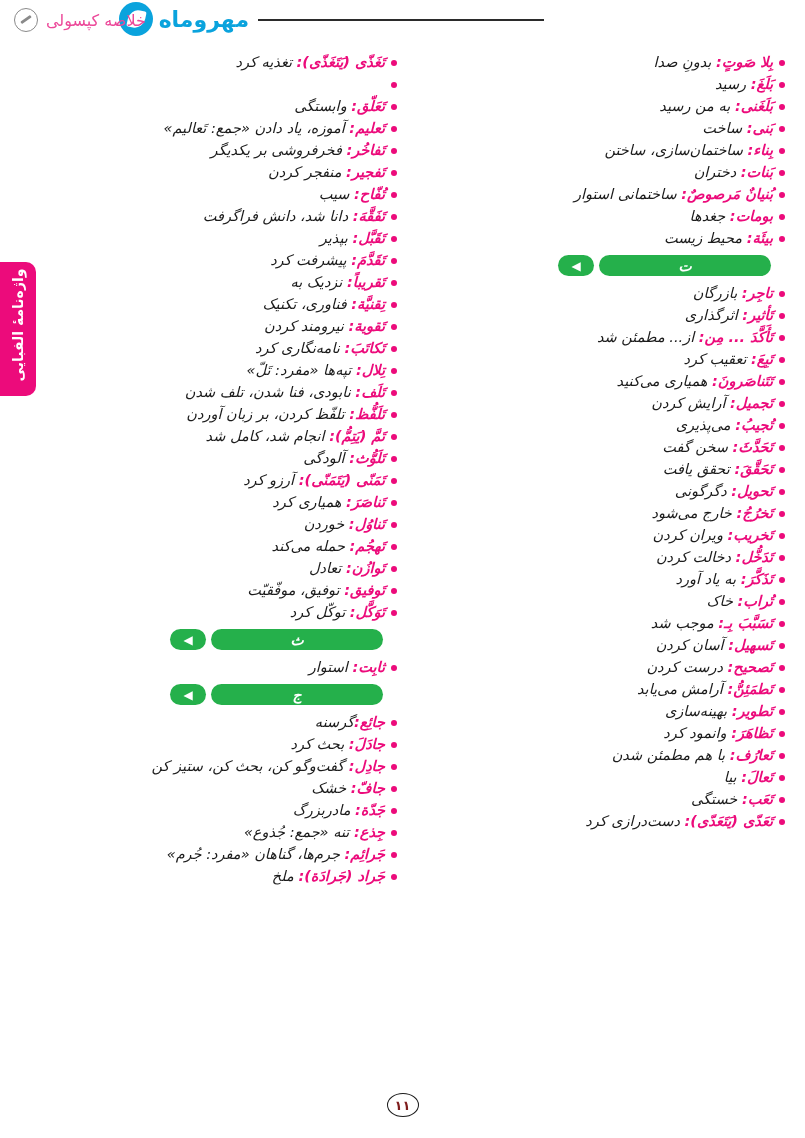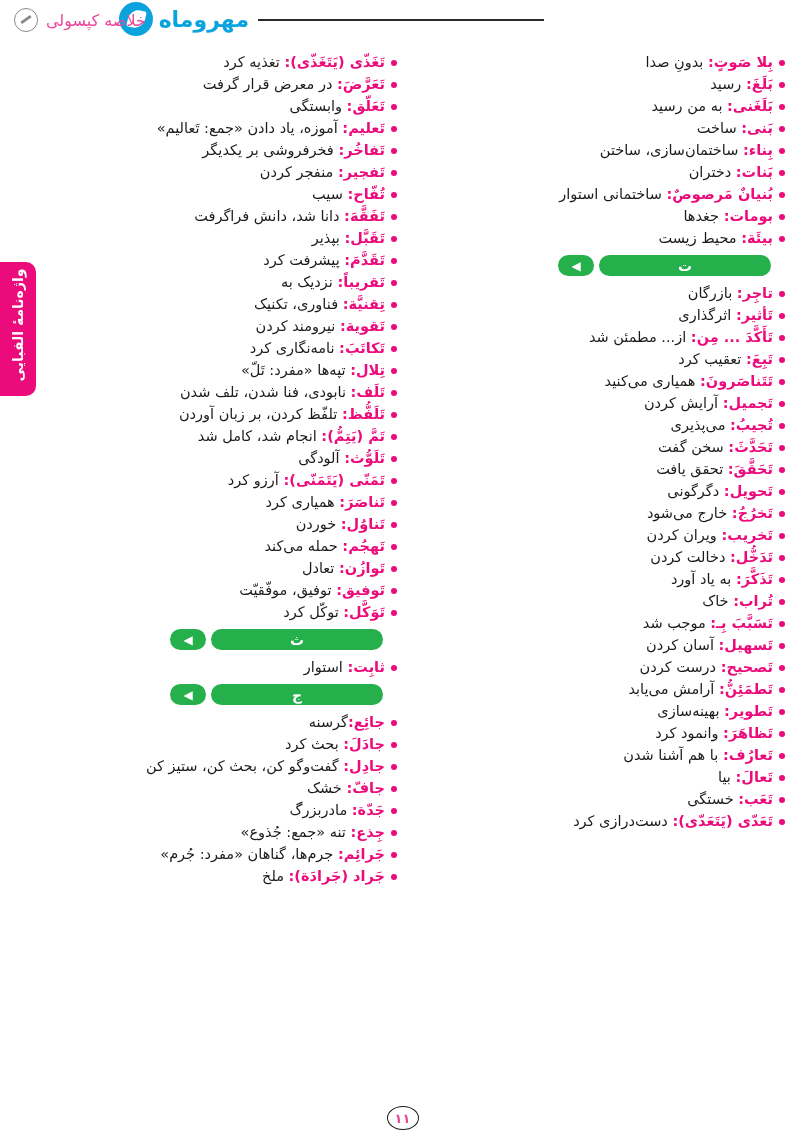--- a/index.html
+++ b/index.html
@@ -132,20 +132,21 @@
     left: 0;
     width: 805px;
     display: flex;
     flex-direction: row;
     direction: rtl;
   }
   .col {
     width: 388px;
     padding: 0 12px 0 6px;
     box-sizing: border-box;
+    font-style: italic;
   }
   .col-right { margin-right: 8px; }
   .col-left  { margin-right: 0px; }
 
   .entry {
     display: flex;
     flex-direction: row;
     align-items: flex-start;
     justify-content: flex-start;
     direction: rtl;
@@ -203,33 +204,33 @@
     display: flex;
     align-items: center;
     justify-content: center;
     color: #ffffff;
     font-size: 12px;
   }
 
   
   .page-number {
     position: absolute;
-    bottom: 8px;
+    bottom: 21px;
     left: 50%;
     transform: translateX(-50%);
     width: 30px;
     height: 22px;
     border: 1.6px solid #1b1b1b;
     border-radius: 50%;
     display: flex;
     align-items: center;
     justify-content: center;
     font-size: 13px;
     font-weight: bold;
-    color: #ec4899;
+    color: #7f1d1d;
   }
 </style>
 </head>
 <body>
 
 <div class="header">
   <div class="header-rule"></div>
 
   <div class="brand">
     <span class="brand-text">مهروماه</span>
@@ -367,21 +368,21 @@
       <div class="entry">
         <span class="bullet"></span>
         <span class="entry-text"><b>تَطویر:</b><span> بهینه‌سازی</span></span>
       </div>
       <div class="entry">
         <span class="bullet"></span>
         <span class="entry-text"><b>تَظاهَرَ:</b><span> وانمود کرد</span></span>
       </div>
       <div class="entry">
         <span class="bullet"></span>
-        <span class="entry-text"><b>تَعارُف:</b><span> با هم آشنا شدن</span></span>
+        <span class="entry-text"><b>تَعارُف:</b><span> با هم مطمئن شدن</span></span>
       </div>
       <div class="entry">
         <span class="bullet"></span>
         <span class="entry-text"><b>تَعالَ:</b><span> بیا</span></span>
       </div>
       <div class="entry">
         <span class="bullet"></span>
         <span class="entry-text"><b>تَعَب:</b><span> خستگی</span></span>
       </div>
       <div class="entry">
@@ -389,21 +390,20 @@
         <span class="entry-text"><b>تَعَدّی (یَتَعَدّی):</b><span> دست‌درازی کرد</span></span>
       </div>
     </div>
   <div class="col col-left" id="col-left">
       <div class="entry">
         <span class="bullet"></span>
         <span class="entry-text"><b>تَغَذّی (یَتَغَذّی):</b><span> تغذیه کرد</span></span>
       </div>
       <div class="entry">
         <span class="bullet"></span>
-        <span class="entry-text"><b>تَعَرَّضَ:</b><span> در معرض قرار گرفت</span></span>
       </div>
       <div class="entry">
         <span class="bullet"></span>
         <span class="entry-text"><b>تَعَلّق:</b><span> وابستگی</span></span>
       </div>
       <div class="entry">
         <span class="bullet"></span>
         <span class="entry-text"><b>تَعلیم:</b><span> آموزه، یاد دادن «جمع: تَعالیم»</span></span>
       </div>
       <div class="entry">

